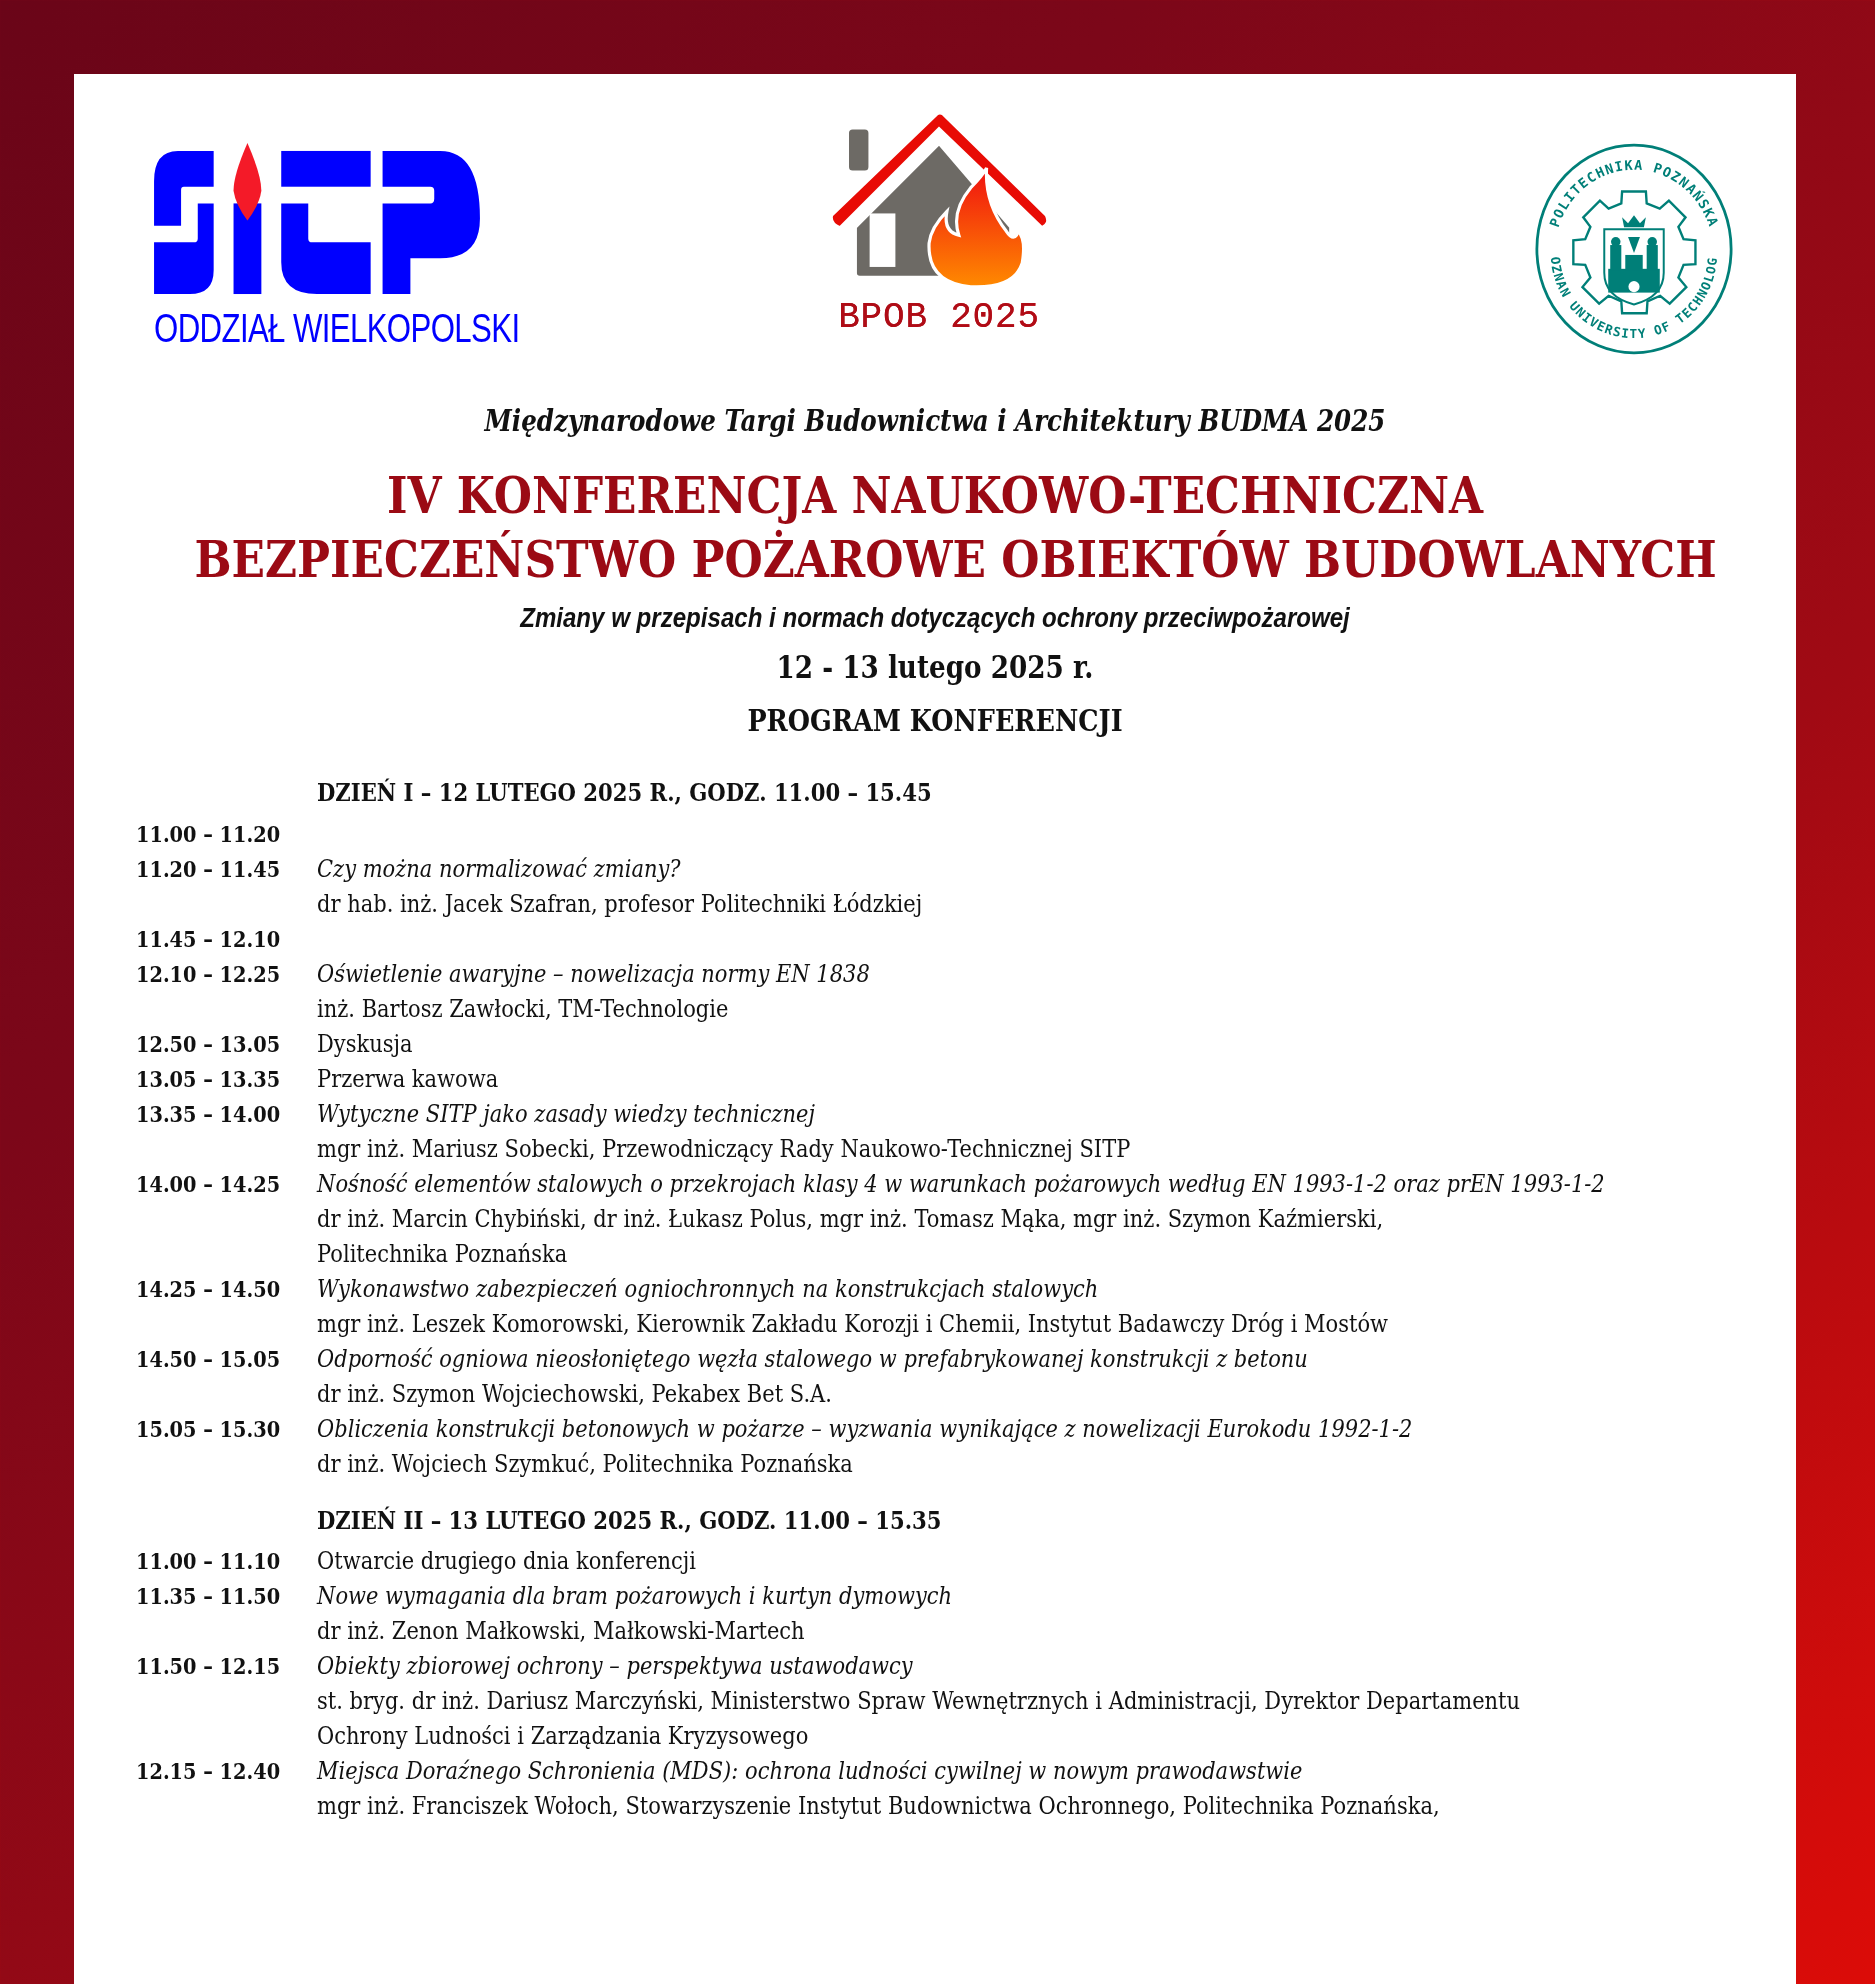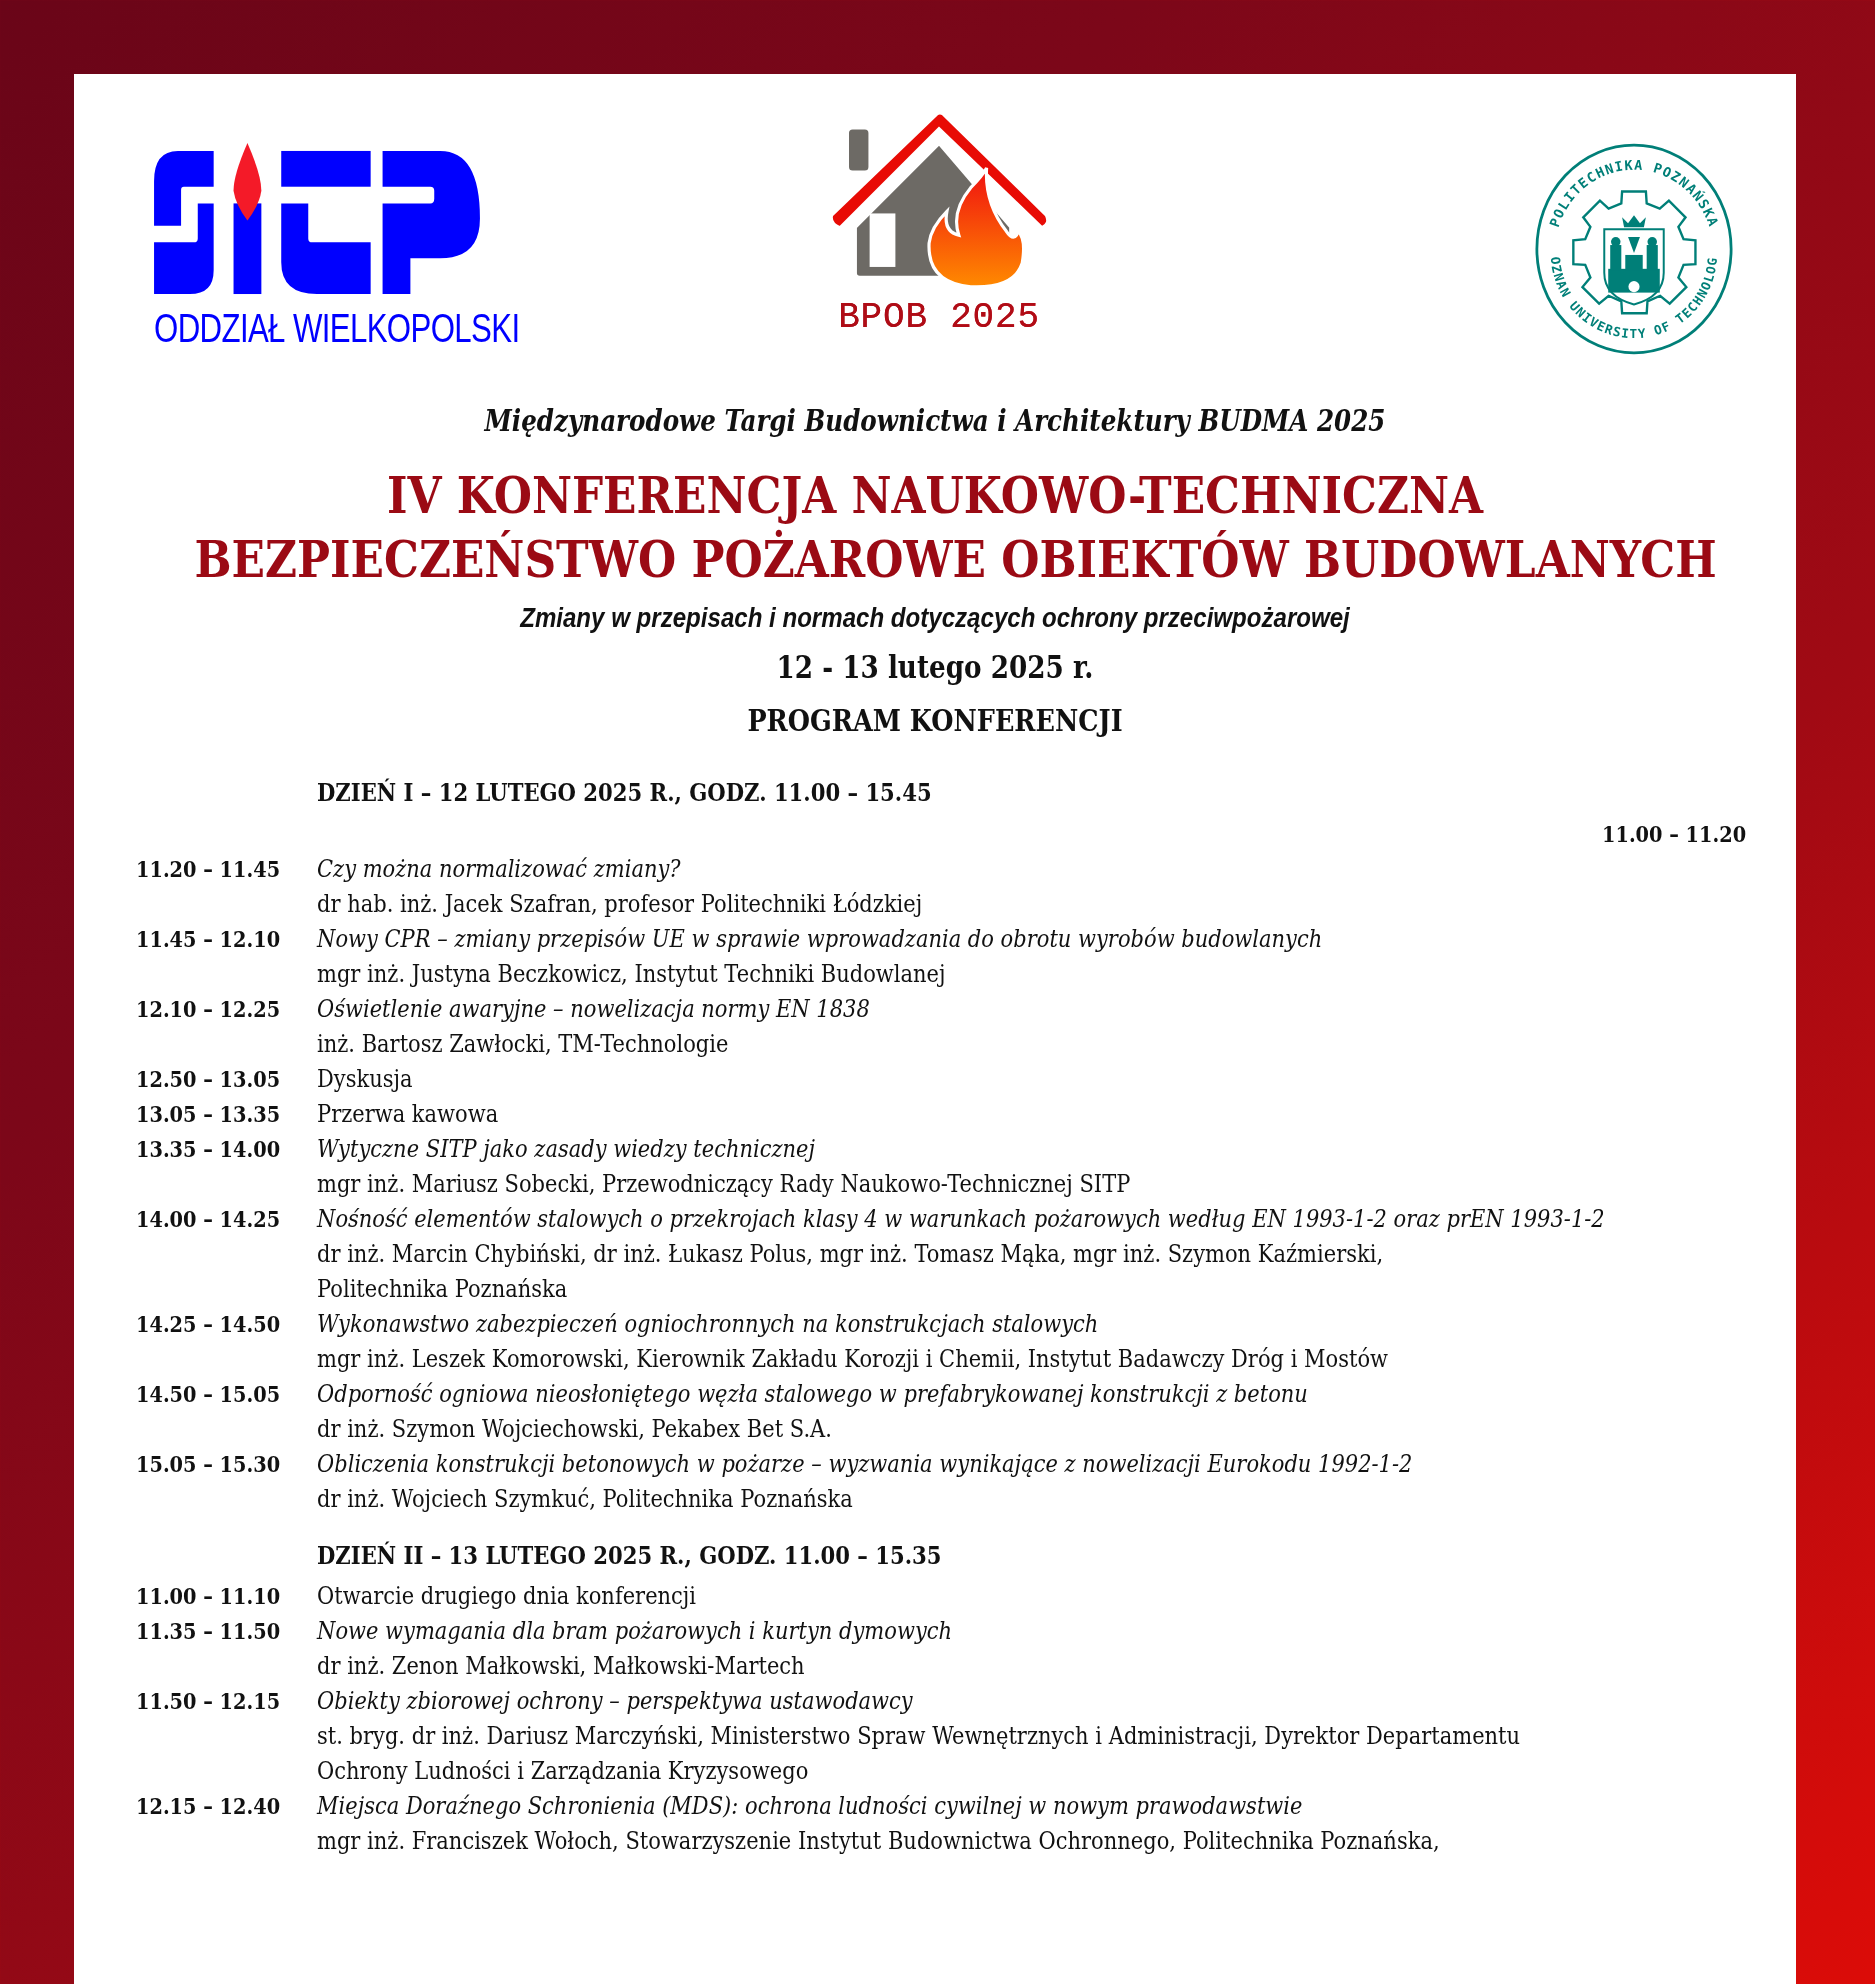--- a/index.html
+++ b/index.html
@@ -33,21 +33,21 @@
   .fair { top:329px; font-size:30px; font-style:italic; font-weight:bold; transform:scaleX(0.82); }
   .title1 { top:391px; font-size:51px; font-weight:bold; color:#9b0a14; transform:scaleX(0.86); }
   .title2 { top:455px; font-size:51px; font-weight:bold; color:#9b0a14; transform:scaleX(0.86); }
   .subtitle { top:528px; font-family:"Liberation Sans", sans-serif; font-style:italic; font-weight:bold; font-size:28px; transform:scaleX(0.86); }
   .dates { top:574px; font-size:32px; font-weight:bold; transform:scaleX(0.82); }
   .program { top:629px; font-size:30px; font-weight:bold; transform:scaleX(0.85); }
 
   .schedule { position:absolute; left:62px; top:701px; width:1647px; font-size:25px; line-height:35px; }
   .day-head { margin-left:181px; font-weight:bold; font-size:24.6px; margin-bottom:5.6px; white-space:nowrap; transform:scaleX(0.86); transform-origin:left; }
   .day-gap { height:22px; }
-  .row { display:flex;justify-content:flex-end; }
+  .row { display:flex; }
   .time { width:181px; flex:none; font-weight:bold; white-space:nowrap; font-size:23px; transform:scaleX(0.84); transform-origin:left; }
   .body { flex:1; min-width:0; }
   .line { white-space:nowrap; transform:scaleX(0.84); transform-origin:left; }
   .it { font-style:italic; }
 </style>
 </head>
 <body>
 
 <div class="panel">
 
@@ -130,24 +130,20 @@
       </div>
       <div class="row">
         <div class="time">11.20 – 11.45</div>
         <div class="body">
           <div class="line it">Czy można normalizować zmiany?</div>
           <div class="line">dr hab. inż. Jacek Szafran, profesor Politechniki Łódzkiej</div>
         </div>
       </div>
       <div class="row">
         <div class="time">11.45 – 12.10</div>
-        <div class="body">
-          <div class="line it">Nowy CPR – zmiany przepisów UE w sprawie wprowadzania do obrotu wyrobów budowlanych</div>
-          <div class="line">mgr inż. Justyna Beczkowicz, Instytut Techniki Budowlanej</div>
-        </div>
       </div>
       <div class="row">
         <div class="time">12.10 – 12.25</div>
         <div class="body">
           <div class="line it">Oświetlenie awaryjne – nowelizacja normy EN 1838</div>
           <div class="line">inż. Bartosz Zawłocki, TM-Technologie</div>
         </div>
       </div>
       <div class="row">
         <div class="time">12.50 – 13.05</div>

